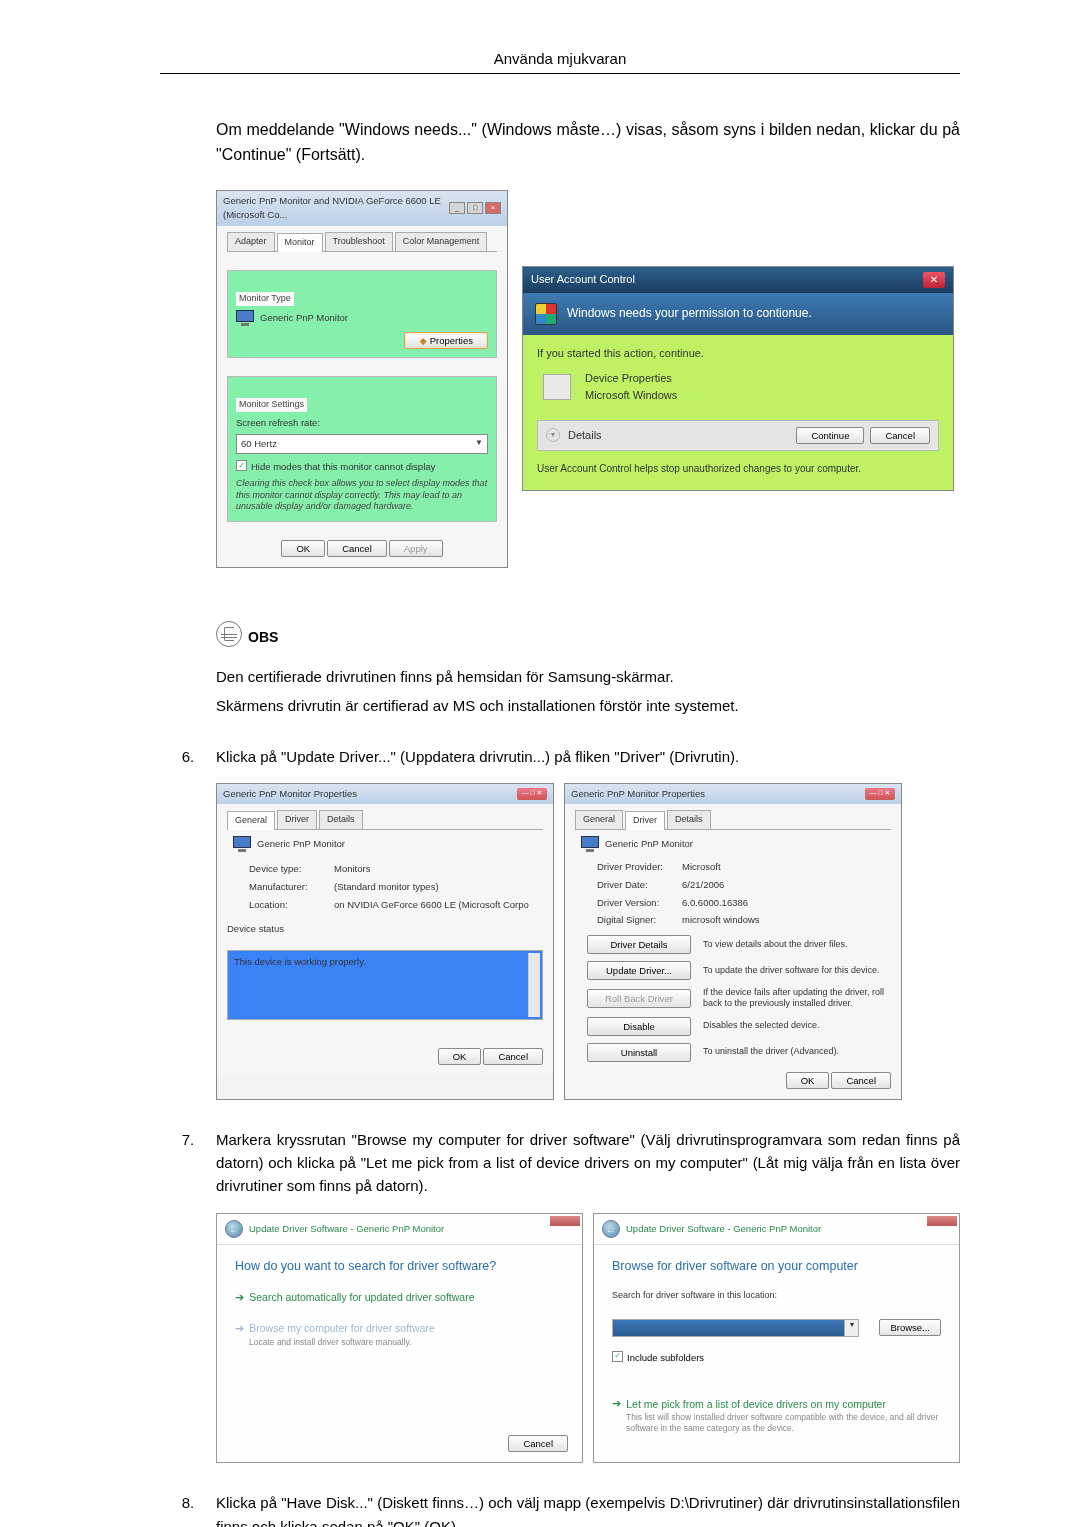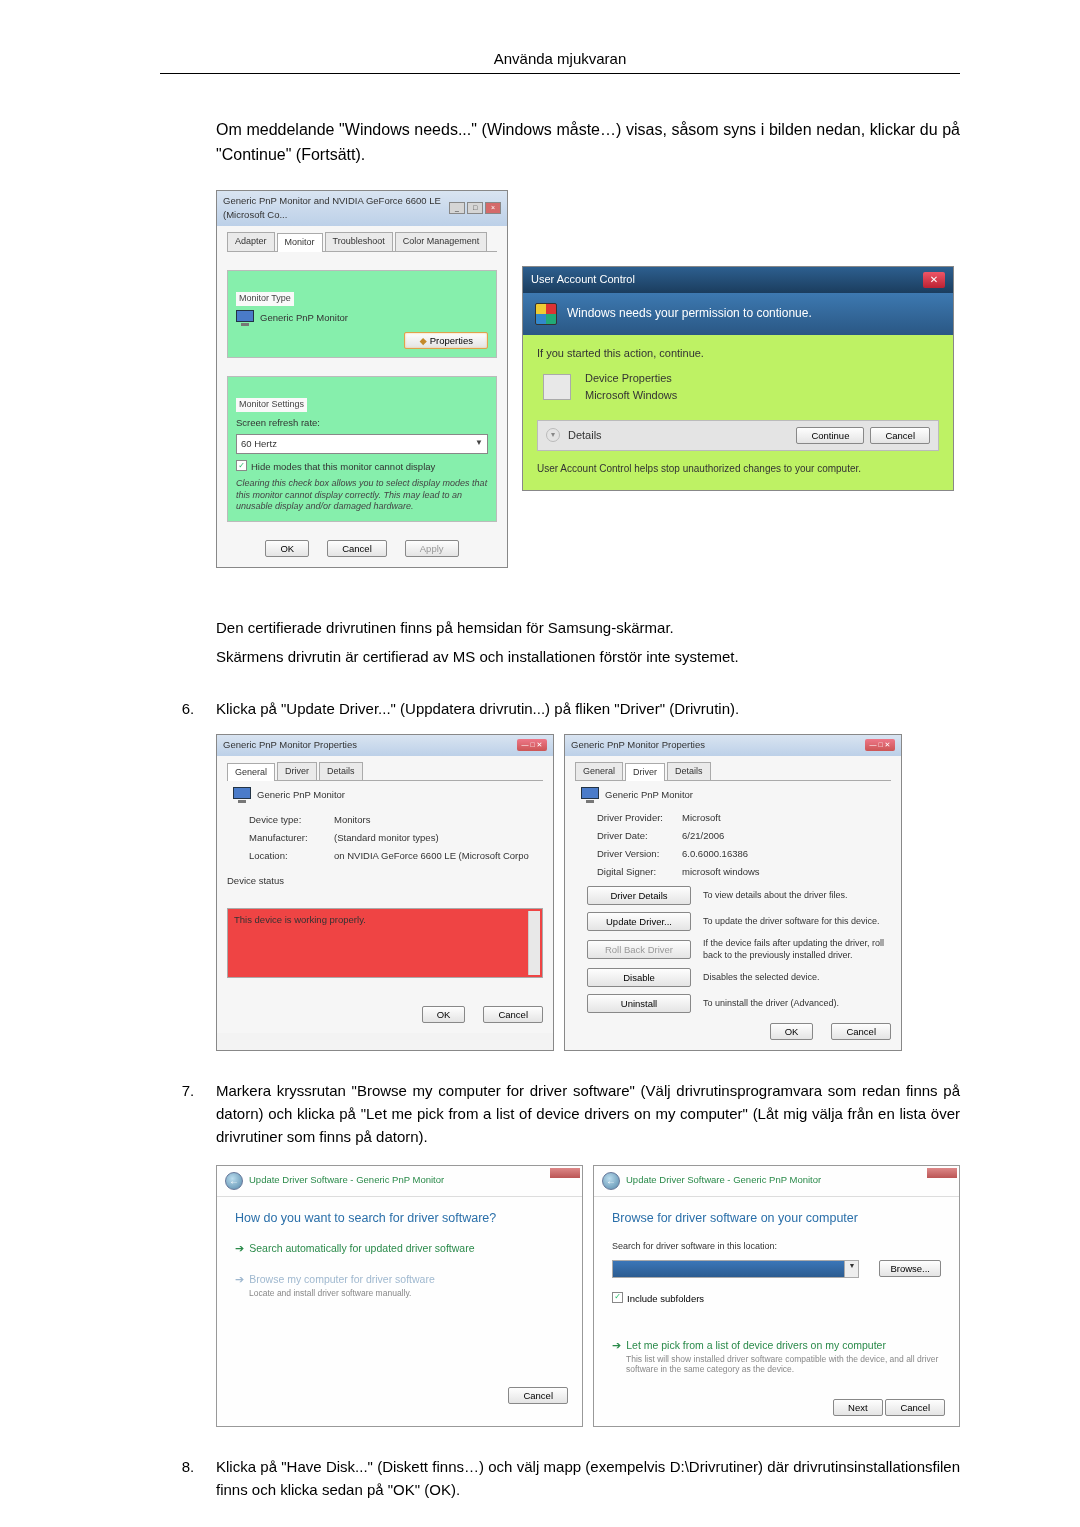--- a/index.html
+++ b/index.html
@@ -23,21 +23,21 @@
     .mon-icon { width:18px; height:16px; display:inline-block; position:relative; vertical-align:middle; margin-right:6px; }
     .mon-icon::before { content:""; position:absolute; inset:0 0 4px 0; background:#4a7bc9; border:1px solid #234; }
     .mon-icon::after { content:""; position:absolute; left:5px; right:5px; bottom:0; height:3px; background:#777; }
     .xp-btn { background: linear-gradient(#fefefe,#e4e4e4); border:1px solid #888; padding:2px 14px; font-size:9.5px; border-radius:2px; }
     .xp-btn-accent { border:1px solid #e0a24b; box-shadow: 0 0 2px #f0c07a inset; }
     .select-box { border:1px solid #888; background:#fff; padding:2px 4px; font-size:9.5px; display:flex; justify-content:space-between; width:100%; }
     .select-box .chev { color:#444; }
     .chk { display:inline-flex; align-items:flex-start; gap:4px; margin-top:6px; font-size:9.5px; }
     .chk .box { width:11px; height:11px; border:1px solid #888; background:#fff; display:inline-flex; align-items:center; justify-content:center; font-size:8px; color:#2b6; }
     .small-note { font-size:9px; color:#444; margin-top:3px; line-height:1.3;font-style:italic; }
-    .btn-row { text-align:center; margin-top:18px; display:flex; justify-content:center; gap:18px; }
+    .btn-row { text-align:center; margin-top:18px; display:flex; justify-content:center; gap:2px; }
     .uac { width: 432px; }
     .uac .ss-title-dark { background: linear-gradient(#2d5f8f,#1b3d5e); color:#fff; padding:4px 8px; font-size:11px; display:flex; justify-content:space-between; align-items:center; }
     .uac .band { background: linear-gradient(#3d79b1,#2a5784); color:#fff; padding:10px 12px; display:flex; align-items:center; gap:10px; font-size:12px; }
     .shield { width:22px; height:22px; display:inline-block; background: conic-gradient(#d33 0 90deg,#2a7 90deg 180deg,#38c 180deg 270deg,#ec3 270deg 360deg); border:1px solid #333; border-radius:2px; }
     .uac-body { background:#bef264; padding:10px 14px 14px; font-size:11px; }
     .uac-item { display:flex; align-items:center; gap:14px; margin:8px 0 4px 6px; }
     .uac-icon { width:28px; height:26px; border:1px solid #aaa; background:#e8e8e8; }
     .uac-details-bar { display:flex; align-items:center; justify-content:space-between; background:#e4e4e4; border:1px solid #bbb; padding:6px 8px; margin-top:16px; }
     .uac-footnote { font-size:10px; color:#333; margin-top:10px; }
     .obs-row { display:flex; align-items:baseline; gap:6px; margin: 0 0 16px 56px; }
@@ -47,39 +47,39 @@
     .obs-label { font-weight:bold; font-size:14px; }
     .obs-text { margin-left: 56px; margin-bottom: 16px; font-size:15px; }
     .step { display:flex; margin: 28px 0 12px 0; }
     .step-num { width: 56px; text-align:center; font-size:15px; }
     .step-text { flex:1; font-size:15px; text-align: justify; line-height:1.55; }
     .props-row { display:flex; gap:10px; margin: 14px 0 8px 56px; }
     .props { width:338px; }
     .field-row { display:flex; margin:3px 0 3px 22px; font-size:9.5px; }
     .field-row .k { width:85px; color:#333; }
     .field-row .v { color:#333; }
-    .statbox { border:1px solid #aaa; background:#ef4444; width:100%; height:70px; padding:4px 6px; font-size:9.5px; color:#333; margin-top:20px; position:relative; }
+    .statbox { border:1px solid #aaa; background:#3b82f6; width:100%; height:70px; padding:4px 6px; font-size:9.5px; color:#333; margin-top:13px; position:relative; }
     .statbox .sb { position:absolute; right:2px; top:2px; bottom:2px; width:12px; background:#e8e8e8; border-left:1px solid #ccc; }
     .drv-btn-row { display:flex; margin:7px 0 0 12px; align-items:center; gap:12px; font-size:9px; }
     .drv-btn-row .xp-btn { width:104px; padding:3px 4px; text-align:center; }
     .drv-btn-row .desc { flex:1; color:#333; line-height:1.25; }
     .chev-down { font-size:8px; }
     .wiz-row { display:flex; gap:10px; margin: 16px 0 8px 56px; }
     .wiz { width:380px; border:1px solid #999; background:#fefefe; font-family:"Segoe UI",Tahoma,sans-serif; font-size:10px; }
     .wiz .crumb { padding:6px 8px; color:#3a6; font-size:9.5px; display:flex; align-items:center; gap:6px; border-bottom:1px solid #ddd; }
     .wiz .crumb .back { width:18px; height:18px; border-radius:50%; background:radial-gradient(circle at 40% 35%, #bde, #58a); border:1px solid #679; display:inline-flex; align-items:center; justify-content:center; color:#fff; font-size:10px; }
     .wiz .wbody { padding:12px 18px 10px; min-height:190px; position:relative; }
     .wiz .headline { color:#2a6fa9; font-size:12.5px; margin-bottom:12px; }
     .opt { margin:10px 0 14px 0; }
     .opt-title { color:#2a8a4a; font-size:10.5px; display:flex; align-items:center; gap:5px; }
     .opt-arrow { color:#2a8a4a; font-size:11px; }
     .opt-sub { color:#888; font-size:8.5px; margin-left:14px; line-height:1.25; }
     .opt.dim .opt-title { color:#9fb8cf; }
     .wiz .wbtns { text-align:right; padding:0 14px 10px; }
-    .loc-row { display:flex; gap:20px; align-items:center; margin:6px 0 8px 0; }
+    .loc-row { display:flex; gap:20px; align-items:center; margin:16px 0 8px 0; }
     .loc-box { flex:1; border:1px solid #aaa; height:18px; background: linear-gradient(#3a76b8,#2c5c90); }
     .red-close { width:22px; height:16px; background:linear-gradient(#e56,#b23); color:#fff; border-radius:2px; display:inline-flex; align-items:center; justify-content:center; font-size:10px; }
     .red-close-sm { width:30px; height:12px; background:linear-gradient(#e78,#c55); border-radius:2px; font-size:7px; color:#fff; display:inline-flex; align-items:center; justify-content:center; }
     .mini-close { width:30px; height:10px; background:linear-gradient(#d88,#b55); display:inline-block; position:absolute; top:2px; right:2px; }
   </style>
 </head>
 <body>
 
 <div class="page">
 
@@ -162,20 +162,24 @@
             <span style="display:flex;gap:6px;">
               <button class="xp-btn">Continue</button>
               <button class="xp-btn">Cancel</button>
             </span>
           </div>
           <div class="uac-footnote">User Account Control helps stop unauthorized changes to your computer.</div>
         </div>
       </div>
     </div>
 
+    <div class="obs-row">
+      <span class="note-icon"></span>
+      <span class="obs-label">OBS</span>
+    </div>
     <p class="obs-text" style="margin-bottom:6px;">Den certifierade drivrutinen finns på hemsidan för Samsung-skärmar.</p>
     <p class="obs-text">Skärmens drivrutin är certifierad av MS och installationen förstör inte systemet.</p>
 
     <div class="step">
       <div class="step-num">6.</div>
       <div class="step-text">Klicka på "Update Driver..." (Uppdatera drivrutin...) på fliken "Driver" (Drivrutin).</div>
     </div>
 
     <div class="props-row">
 
@@ -331,24 +335,20 @@
               <span>Include subfolders</span>
             </div>
           <div class="opt" style="margin-top:30px;">
             <div class="opt-title">
                 <span class="opt-arrow">➔</span>
                 <span>Let me pick from a list of device drivers on my computer</span>
               </div>
             <div class="opt-sub">This list will show installed driver software compatible with the device, and all driver software in the same category as the device.</div>
           </div>
         </div>
-        <div class="wbtns">
-          <button class="xp-btn">Next</button>
-          <button class="xp-btn">Cancel</button>
-        </div>
       </div>
     </div>
 
     <div class="step">
       <div class="step-num">8.</div>
       <div class="step-text">Klicka på "Have Disk..." (Diskett finns…) och välj mapp (exempelvis D:\Drivrutiner) där drivrutinsinstallationsfilen finns och klicka sedan på "OK" (OK).</div>
     </div>
 
   </div>
 

